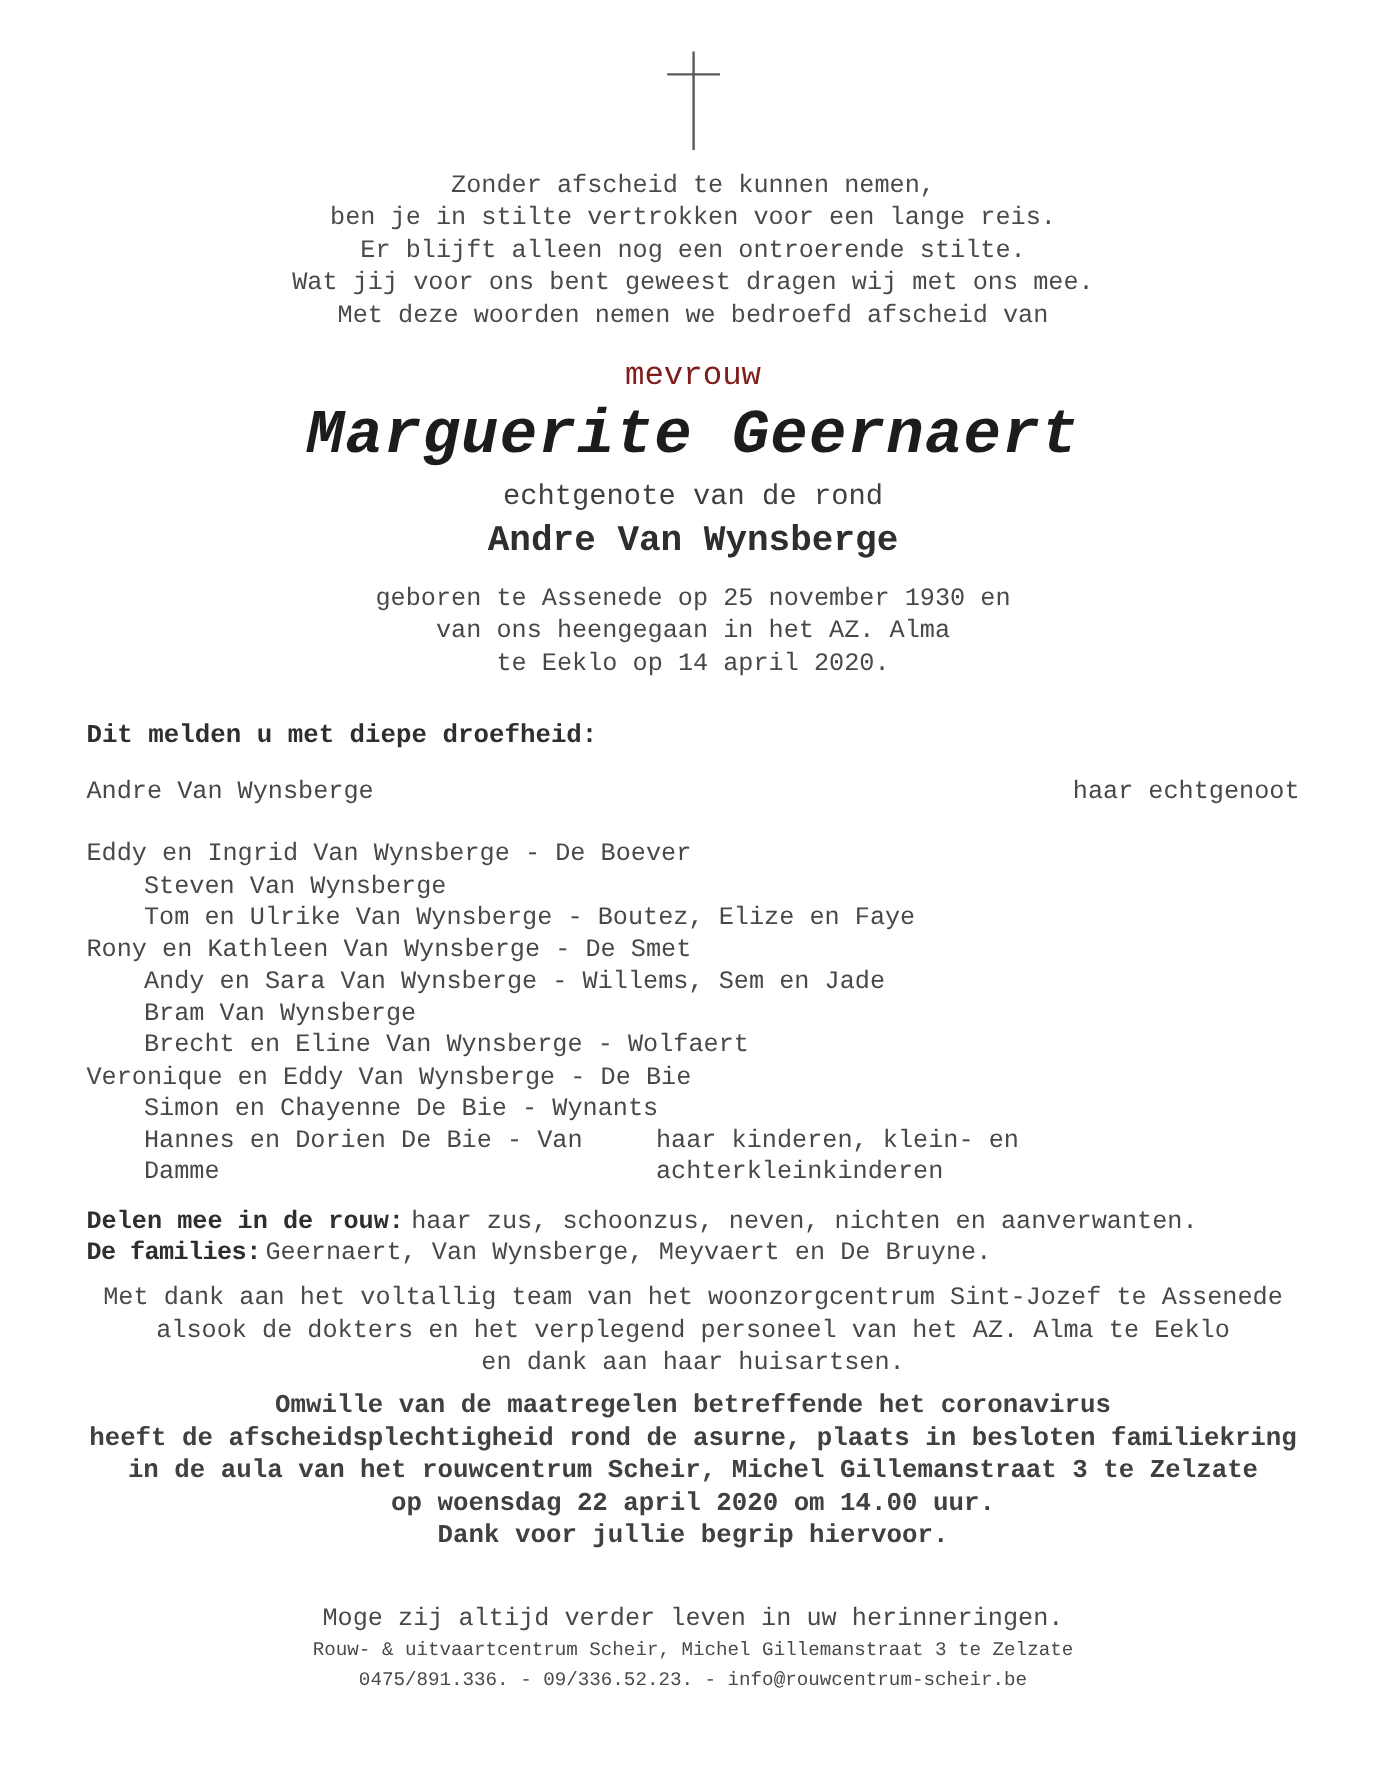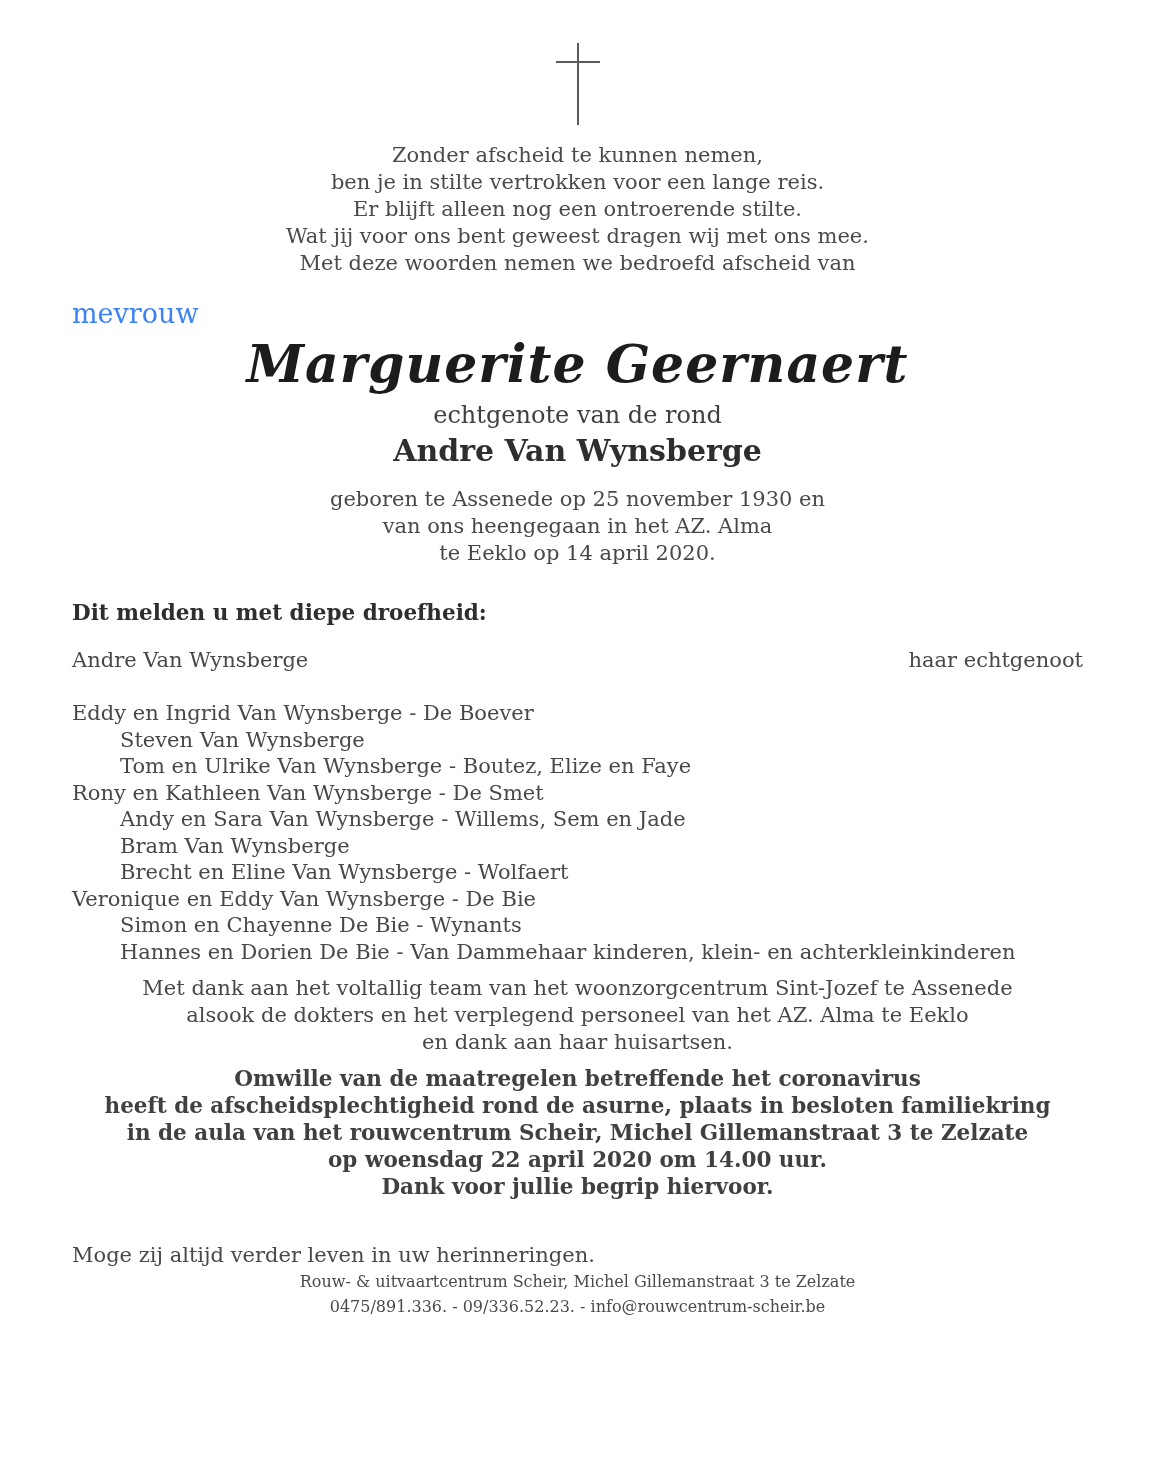--- a/index.html
+++ b/index.html
@@ -12,42 +12,43 @@
     height: 1476px;
     overflow: hidden;
     font-family: "DejaVu Serif", "Liberation Serif", serif;
     color: #484848;
   }
   .page {
     box-sizing: border-box;
     width: 1155px;
     height: 1476px;
     padding: 0 72px;
+    font-family: Liberation Mono, monospace;
   }
 
   .cross-wrap {
     padding-top: 42px;
     text-align: center;
     line-height: 0;
   }
 
   .poem {
     margin-top: 16px;
     font-size: 21px;
     line-height: 27px;
     text-align: center;
     color: #4a4a4a;
   }
 
   .honorific {
     margin-top: 20px;
     font-size: 27px;
     line-height: 34px;
-    text-align: left;
-    color: #3b82f6;
+    text-align: center;
+    color: #7f1d1d;
   }
   .deceased-name {
     margin: 3px;
     font-size: 52px;
     line-height: 60px;
     font-weight: bold;
     font-style: italic;
     text-align: center;
     color: #1c1c1c;
     letter-spacing: 1px;
@@ -122,21 +123,21 @@
     font-size: 21.5px;
     line-height: 27px;
     font-weight: bold;
     text-align: center;
     color: #404040;
   }
   .closing {
     margin-top: 42px;
     font-size: 21px;
     line-height: 27px;
-    text-align: left;
+    text-align: center;
   }
   .footer {
     font-size: 16px;
     line-height: 25px;
     text-align: center;
     color: #4a4a4a;
   }
 </style>
 </head>
 <body>
@@ -188,20 +189,28 @@
     <div class="indent">Bram Van Wynsberge</div>
     <div class="indent">Brecht en Eline Van Wynsberge - Wolfaert</div>
     <div>Veronique en Eddy Van Wynsberge - De Bie</div>
     <div class="indent">Simon en Chayenne De Bie - Wynants</div>
     <div class="family-last">
       <span class="indent">Hannes en Dorien De Bie - Van Damme</span>
       <span>haar kinderen, klein- en achterkleinkinderen</span>
     </div>
   </div>
 
+  <div class="mourning-block">
+    <div>
+      <span class="lead-label">Delen mee in de rouw:</span><span>haar zus, schoonzus, neven, nichten en aanverwanten.</span>
+    </div>
+    <div>
+      <span class="lead-label tight">De families:</span><span>Geernaert, Van Wynsberge, Meyvaert en De Bruyne.</span>
+    </div>
+  </div>
 
   <div class="thanks">
     <div>Met dank aan het voltallig team van het woonzorgcentrum Sint-Jozef te Assenede</div>
     <div>alsook de dokters en het verplegend personeel van het AZ. Alma te Eeklo</div>
     <div>en dank aan haar huisartsen.</div>
   </div>
 
   <div class="ceremony">
     <div>Omwille van de maatregelen betreffende het coronavirus</div>
     <div>heeft de afscheidsplechtigheid rond de asurne, plaats in besloten familiekring</div>

